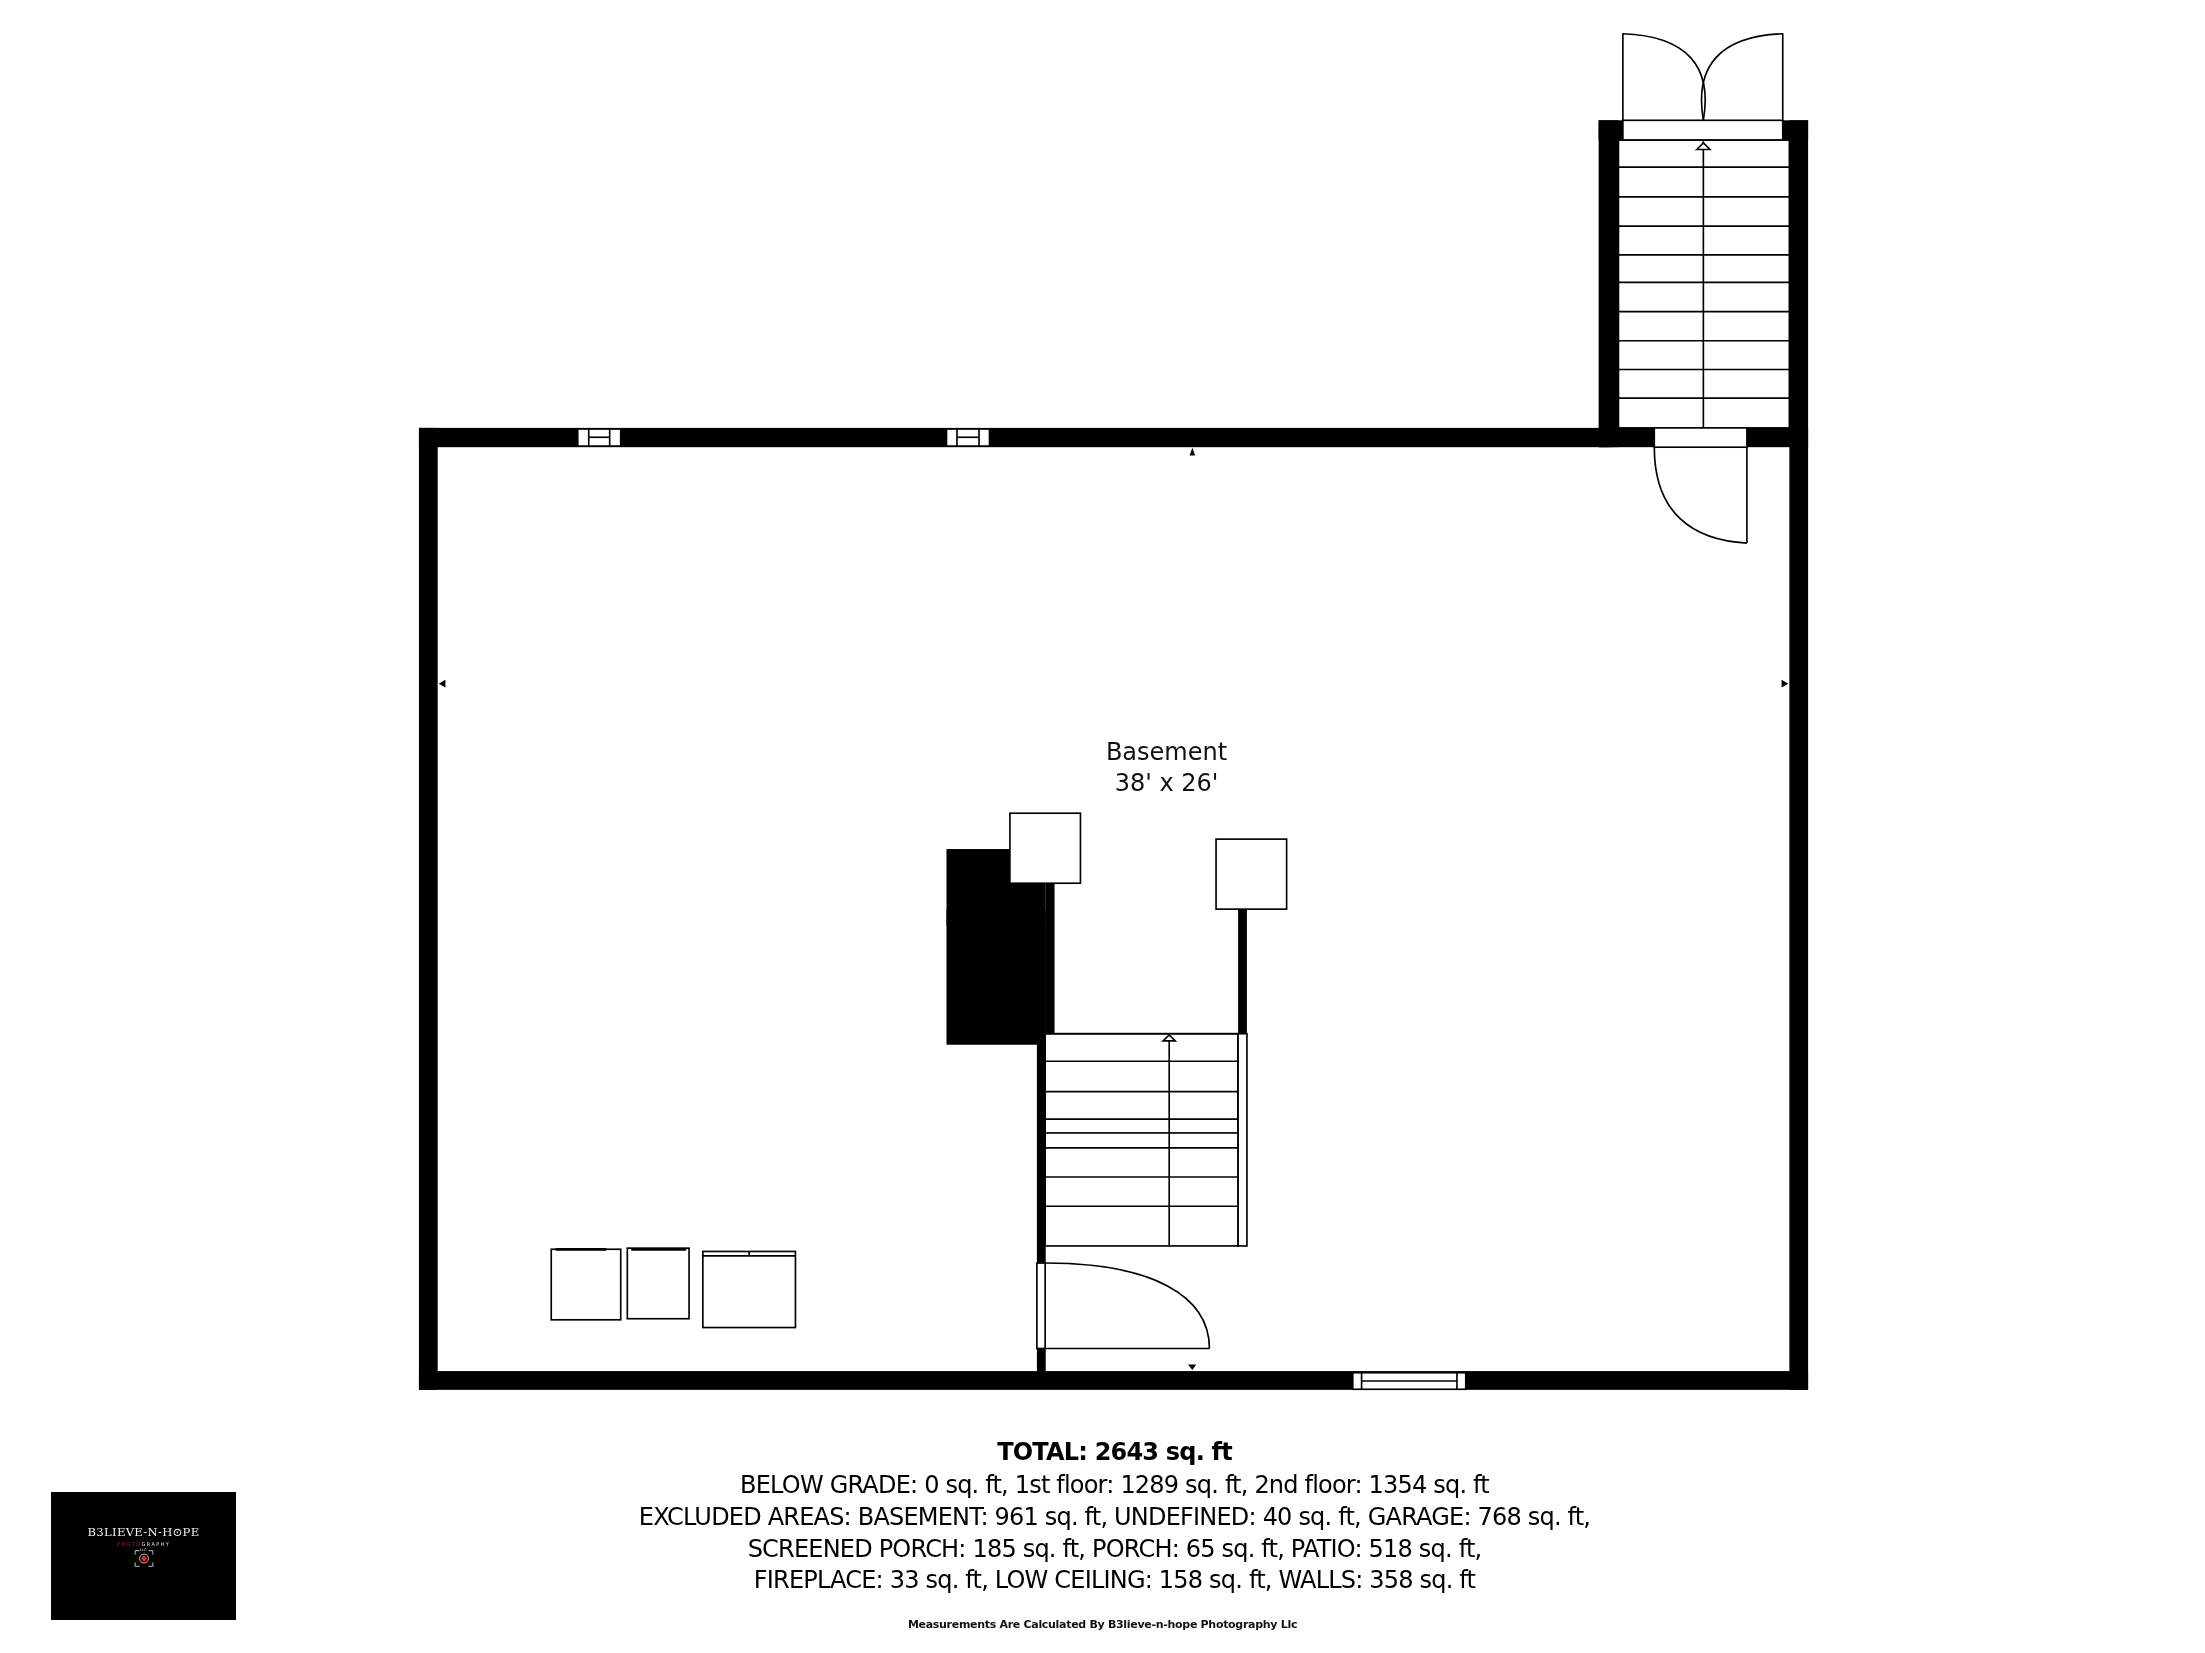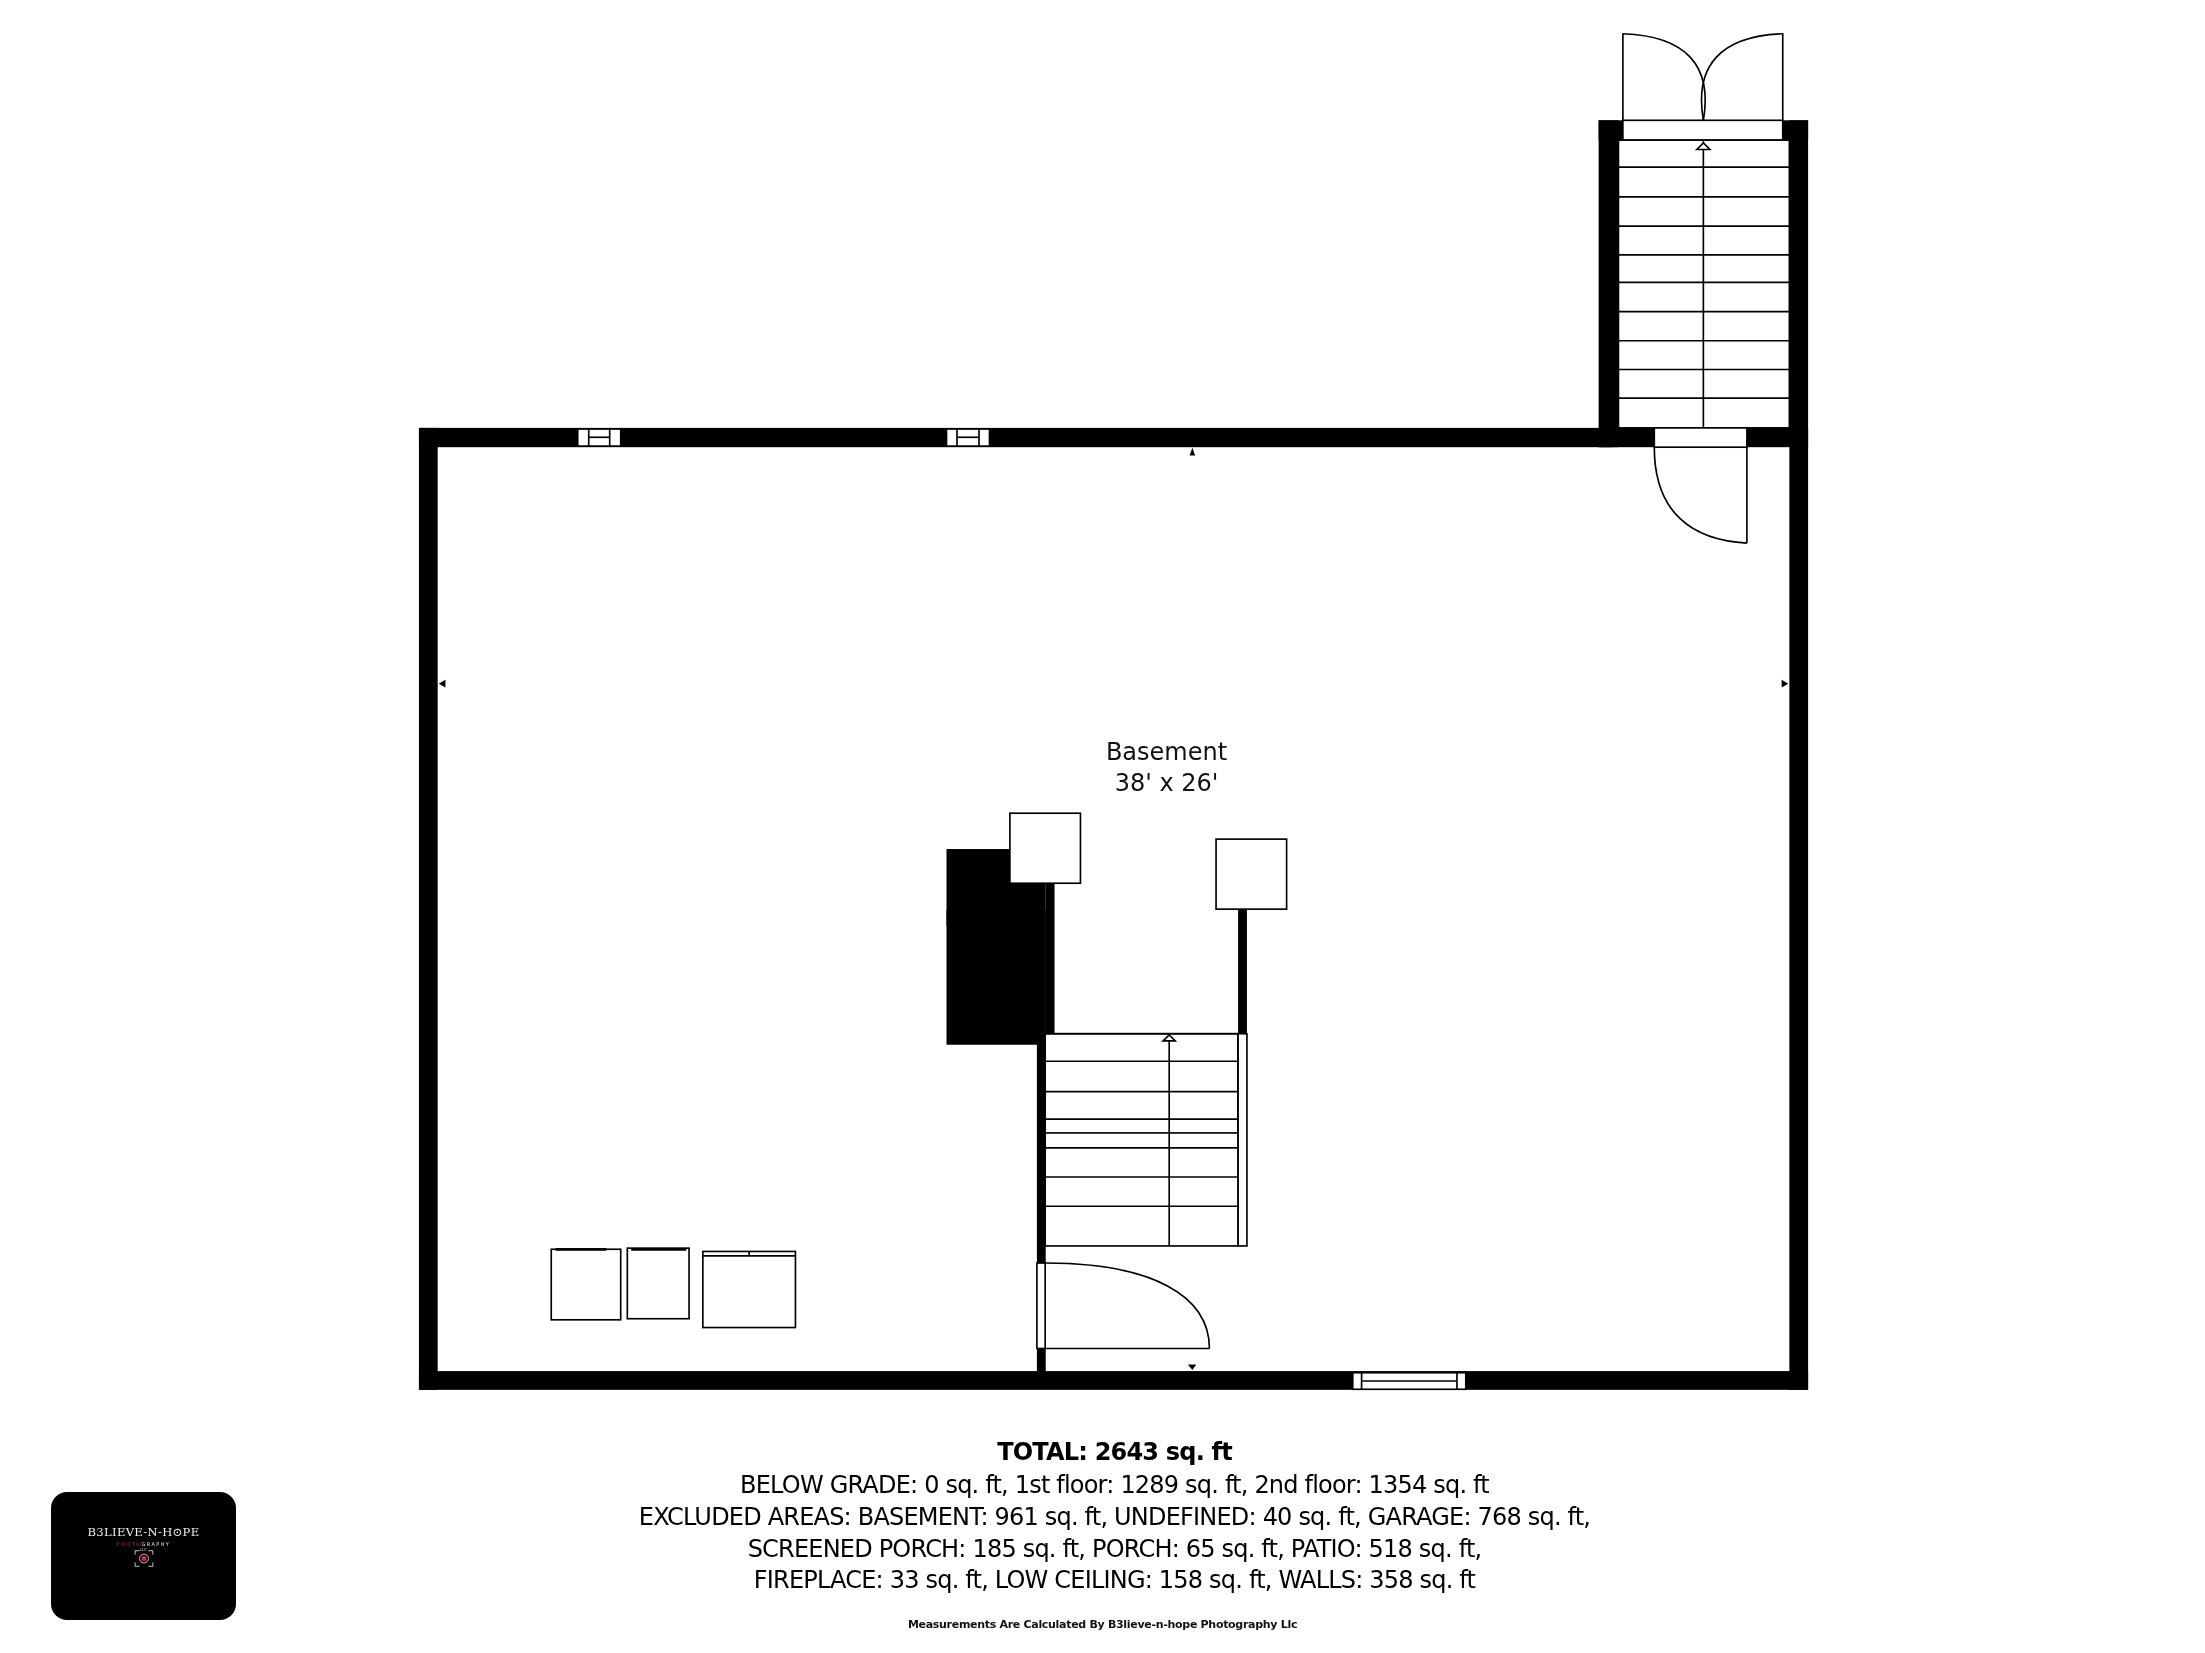--- a/index.html
+++ b/index.html
@@ -3,21 +3,21 @@
 <meta charset="utf-8">
 <style>
   html, body { margin:0; padding:0; background:#ffffff; }
   body { width:2205px; height:1654px; position:relative; overflow:hidden; font-family:"Liberation Sans", "DejaVu Sans", sans-serif; color:#000; }
   #plan { position:absolute; left:0; top:0; width:2205px; height:1654px; }
   .room-label { position:absolute; left:1001px; width:331px; text-align:center; font-family:"DejaVu Sans", sans-serif; font-size:24px; color:#111; line-height:1; }
   .summary { position:absolute; left:0; width:2205px; text-align:center; font-family:"DejaVu Sans", sans-serif; }
   .summary .line { position:absolute; left:0; width:2201px; text-align:center; font-size:24px; line-height:1; letter-spacing:-0.8px; color:#000;padding-left:14px; }
   .summary .total { font-weight:bold; font-size:24px; }
   .credit { position:absolute; left:0; width:2205px; top:1618px; text-align:center; font-family:"DejaVu Sans", sans-serif; font-size:11px; color:#111; letter-spacing:-0.3px;font-weight:bold; }
-  .logo { position:absolute; left:51px; top:1492px; width:185px; height:128px; background:#000;border-radius:16px; }
+  .logo { position:absolute; left:51px; top:1492px; width:185px; height:128px; background:#000; }
   .logo .brand { position:absolute; top:33px; left:0; width:185px; text-align:center; color:#f2f2f2; font-family:"DejaVu Serif", serif; font-size:11.6px; letter-spacing:0.3px; }
   .logo .sub { position:absolute; top:49px; left:0; width:185px; text-align:center; font-family:"DejaVu Sans", sans-serif; font-size:5px; letter-spacing:1.4px; }
   .logo .sub .red { color:#c8202a; }
   .logo .sub .white { color:#e6e6e6; }
   .logo .llc { position:absolute; top:55px; left:0; width:185px; text-align:center; color:#ddd; font-family:"DejaVu Sans", sans-serif; font-size:3.9px; }
   .logo .cam { position:absolute; left:83px; top:57px; }
 </style>
 </head>
 <body>
 

